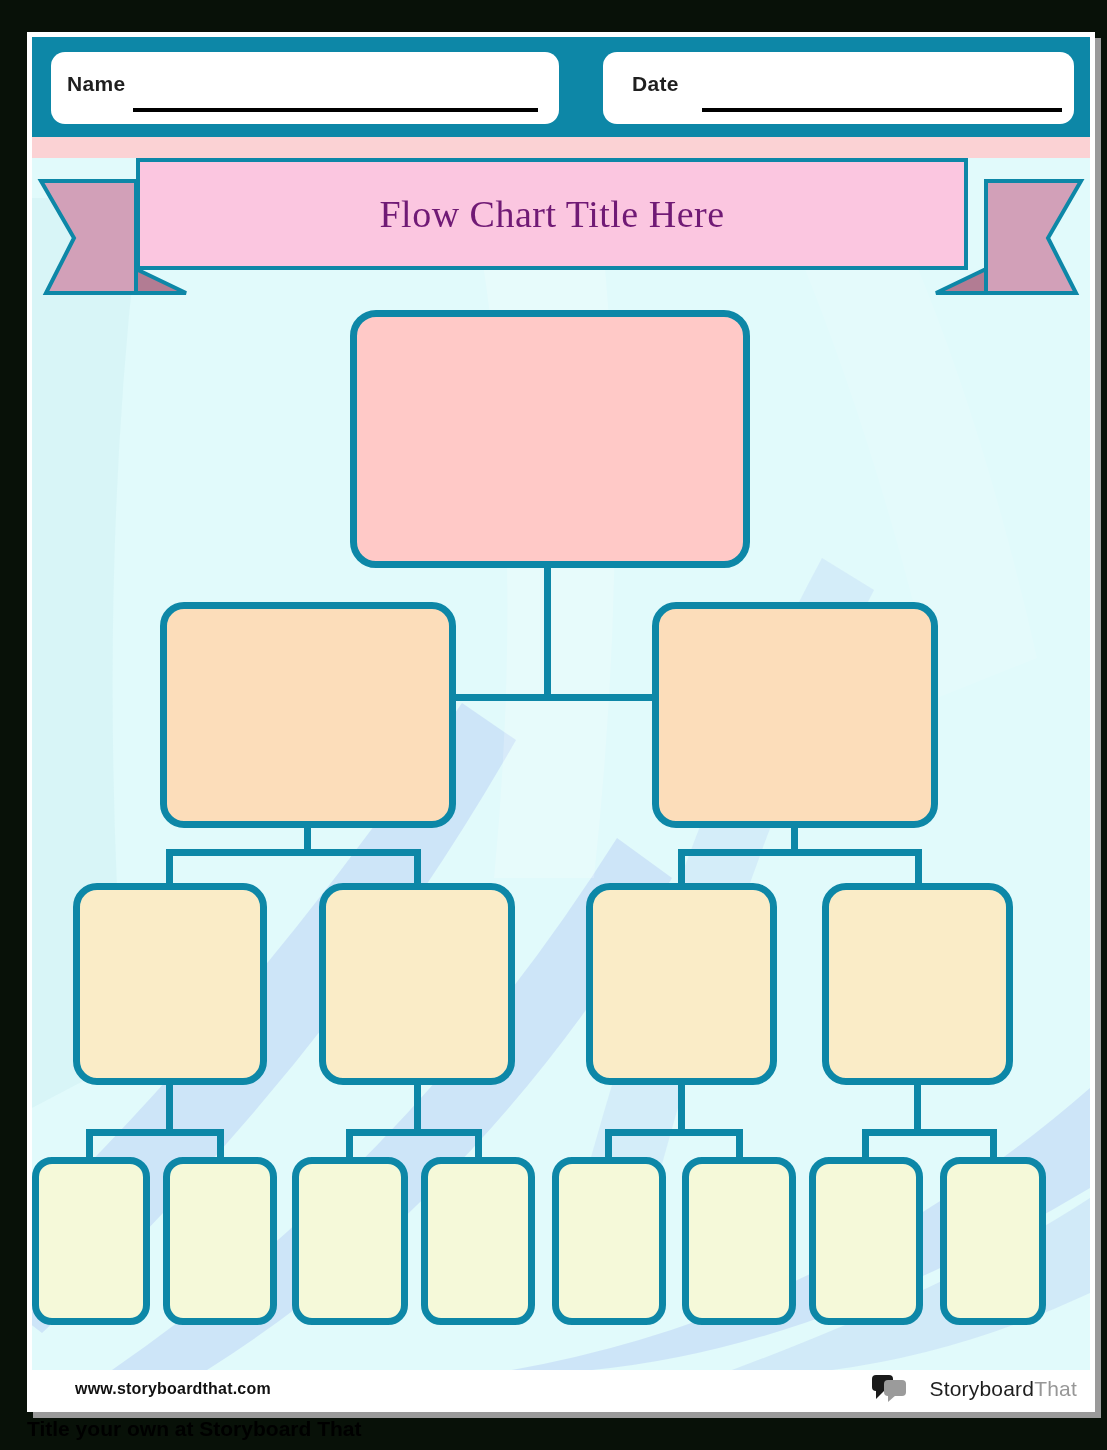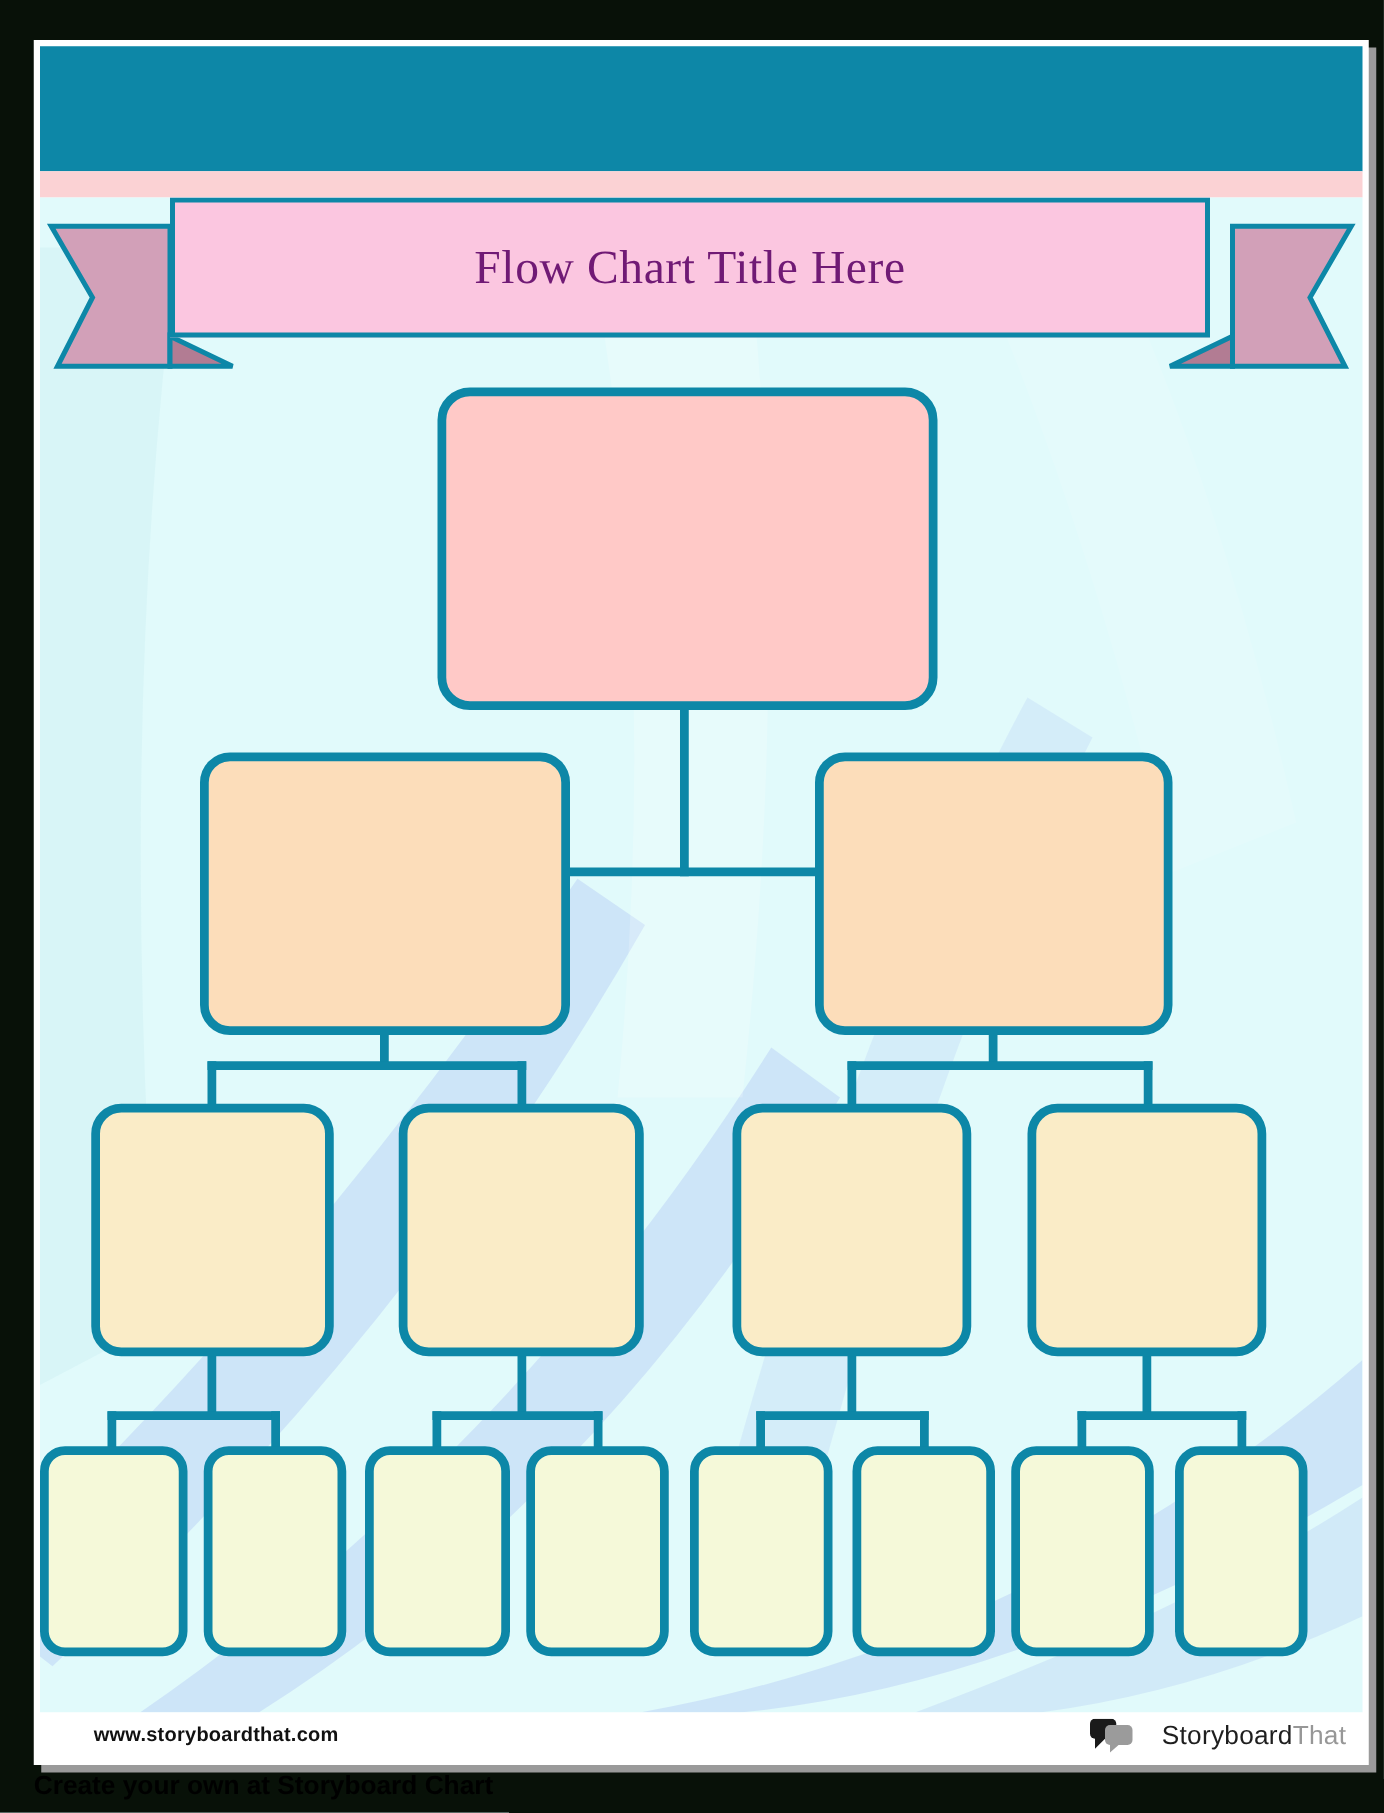--- a/index.html
+++ b/index.html
@@ -56,20 +56,28 @@
   .bottom-bar { position:absolute; left:27px; top:1417px; width:1080px; height:33px; }
   .bottom-bar span { font-size:21px; font-weight:700; color:#000; }
 </style>
 </head>
 <body>
 
 <div class="stage">
   <div class="page">
 
     <div class="header">
+      <div class="field field-name">
+        <span class="field-label">Name</span>
+        <span class="write-line"></span>
+      </div>
+      <div class="field field-date">
+        <span class="field-label">Date</span>
+        <span class="write-line"></span>
+      </div>
     </div>
 
     <div class="pink-strip"></div>
 
     <div class="canvas">
 
       <svg class="bg-swirls" width="1058" height="1212" viewBox="0 0 1058 1212">
         <path d="M-60,1120 Q200,880 430,545 L484,582 Q300,905 10,1175 Z" fill="#CBE2F7" opacity="0.9"></path>
         <path d="M80,1212 Q380,1005 585,680 L640,720 Q455,1035 175,1212 Z" fill="#CBE2F7" opacity="0.9"></path>
         <path d="M545,1050 Q650,660 790,400 L842,432 Q715,680 610,1080 Z" fill="#CBE2F7" opacity="0.55"></path>
@@ -154,15 +162,15 @@
           <path d="M16,19 L16,27 L24,20 Z" fill="#9b9b9b"></path>
         </svg>
         <span class="logo-text">
           <span class="logo-primary">Storyboard</span><span class="logo-secondary">That</span>
         </span>
       </div>
     </div>
   </div>
 
   <div class="bottom-bar">
-    <span>Create your own at Storyboard Chart</span>
+    <span>Title your own at Storyboard That</span>
   </div>
 </div>
 
 </body></html>

